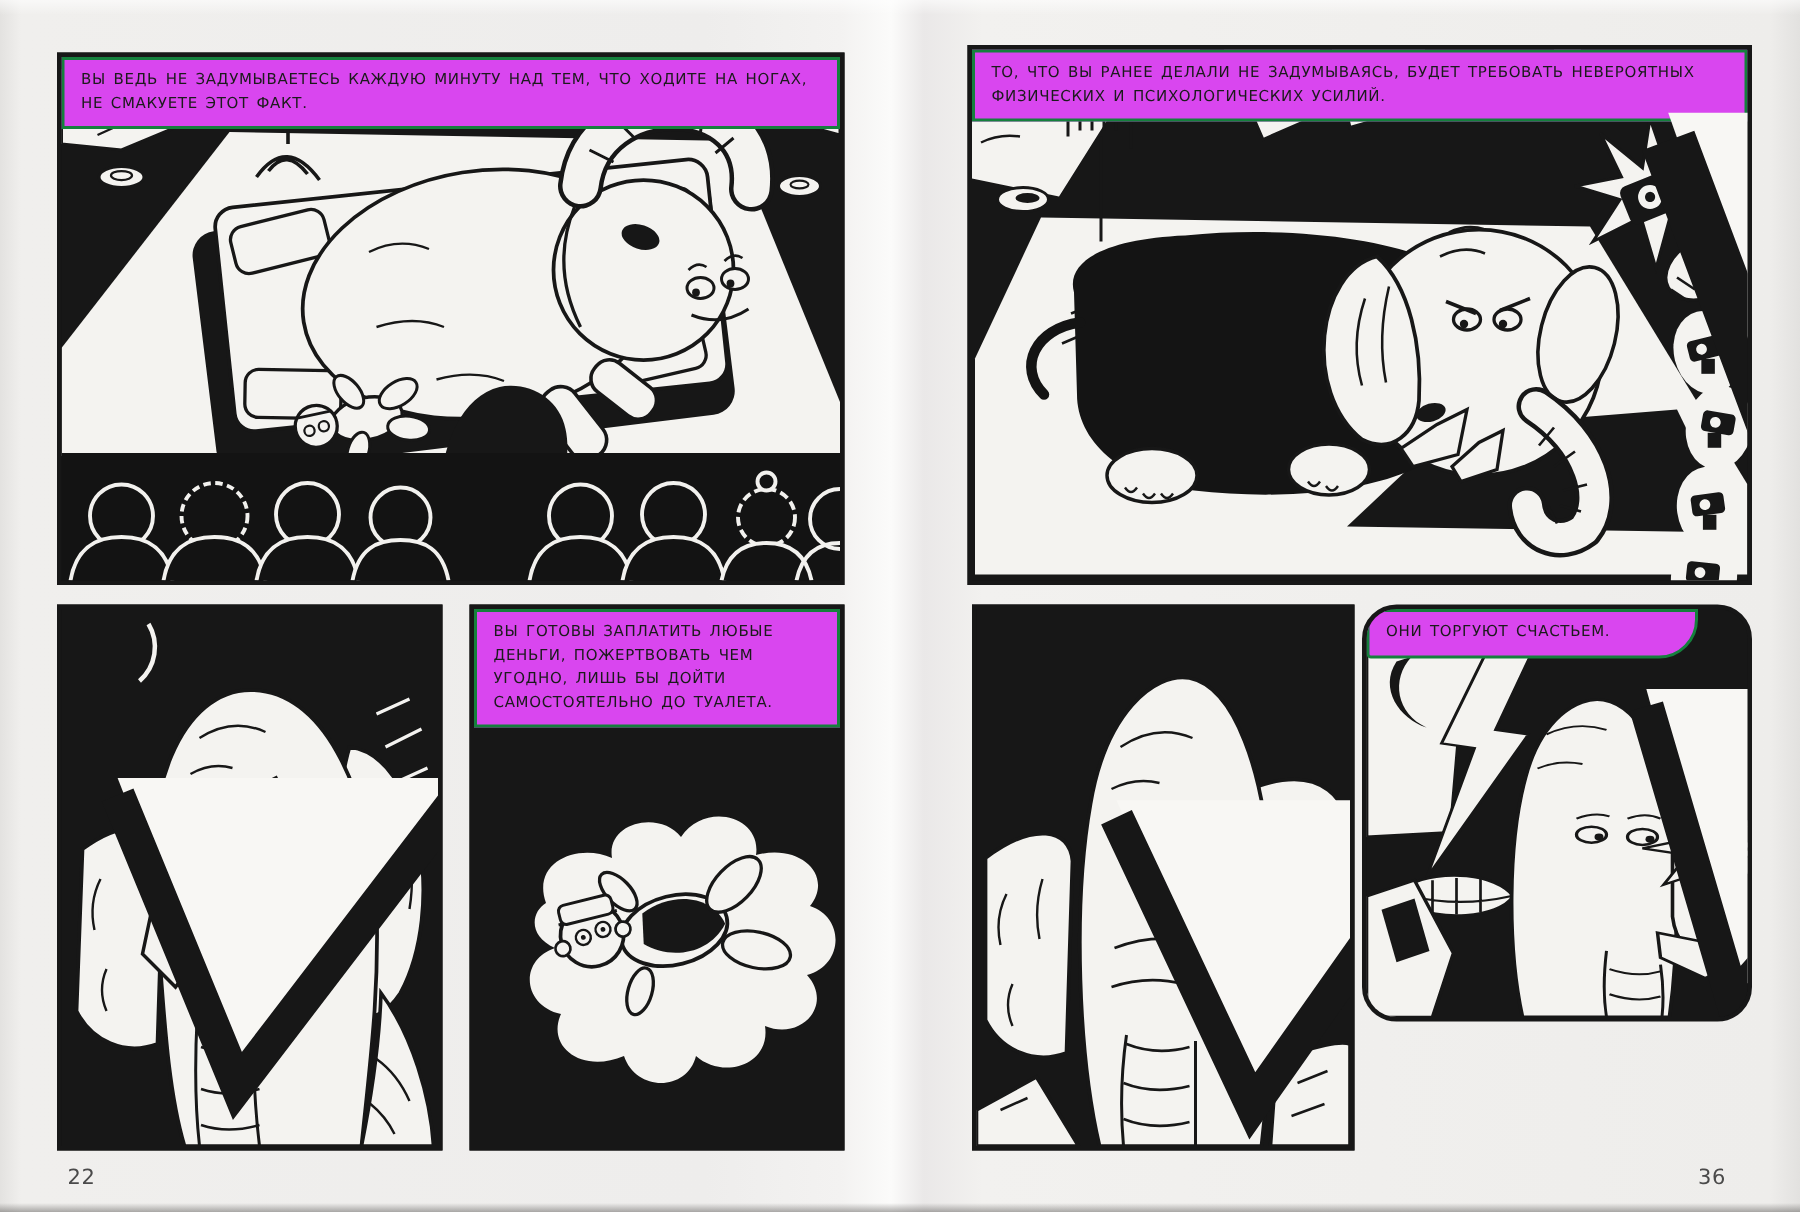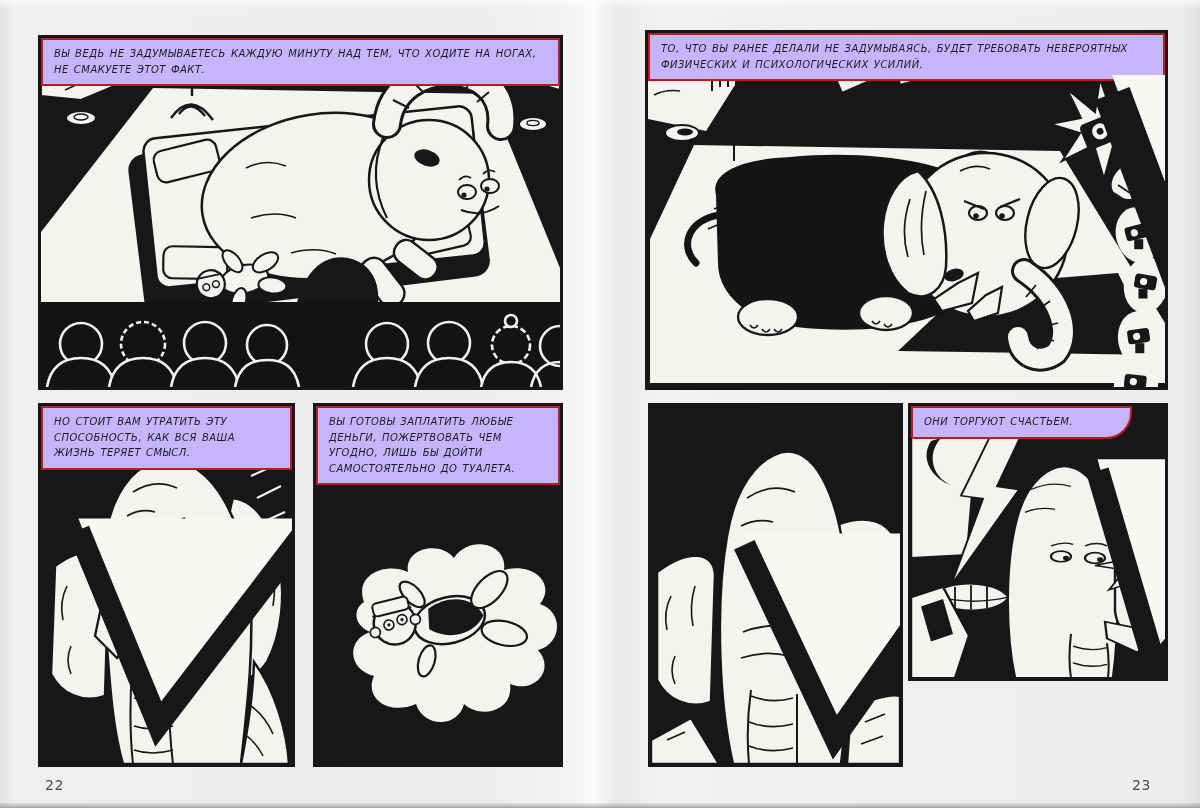--- a/index.html
+++ b/index.html
@@ -6,23 +6,23 @@
   body{width:1200px;height:808px;font-family:"DejaVu Sans",sans-serif;background:#e9e8e6;}
   .spread{position:relative;width:1200px;height:808px;overflow:hidden;
     background:linear-gradient(90deg,#e3e2e0 0px,#f0efed 14px,#eeedec 470px,#f3f2f1 560px,#fbfbfa 594px,#eae8e8 616px,#f2f1ef 655px,#eeedeb 1180px,#e2e1df 1200px);}
   .spread::after{content:"";position:absolute;left:0;right:0;bottom:0;height:6px;
     background:linear-gradient(180deg,rgba(0,0,0,0) 0%,rgba(80,78,76,.45) 100%);pointer-events:none;}
   .spread::before{content:"";position:absolute;left:0;right:0;top:0;height:10px;
     background:linear-gradient(180deg,rgba(255,255,255,.6) 0%,rgba(255,255,255,0) 100%);pointer-events:none;}
   .panel{position:absolute;background:#171717;border:3px solid #171717;box-sizing:border-box;overflow:hidden;}
   .panel svg{position:absolute;left:0;top:0;width:100%;height:100%;display:block;}
   .caption{position:absolute;left:0;top:0;width:100%;box-sizing:border-box;z-index:5;
-    background:#c4b5fd;border:2px solid #b91c1c;padding:6px 9px 7px 11px;
+    background:#d946ef;border:2px solid #15803d;padding:6px 9px 7px 11px;
     color:#1b1b1b;font-size:10px;line-height:1.55;letter-spacing:.45px;word-spacing:1.5px;
-    text-transform:uppercase;font-weight:500;font-style:italic;}
+    text-transform:uppercase;font-weight:500;}
   .caption.bubble{width:87%;border-radius:0 0 26px 3px;}
   .tail{position:absolute;z-index:6;width:22px;height:19px;}
   .pagenum{position:absolute;font-size:14px;color:#4a4a4a;letter-spacing:.5px;}
 </style>
 </head>
 <body>
 
 <div class="spread">
 
   <div class="panel" style="left:38px;top:35px;width:525px;height:355px;">
@@ -160,21 +160,20 @@
 
       <ellipse cx="98" cy="136" rx="11" ry="8" fill="#f4f3f0" stroke="#171717" stroke-width="2.2"></ellipse>
       <ellipse cx="131" cy="131" rx="11" ry="8" fill="#f4f3f0" stroke="#171717" stroke-width="2.2"></ellipse>
       <circle cx="93" cy="139" r="3.4" fill="#171717"></circle>
       <circle cx="126" cy="134" r="3.4" fill="#171717"></circle>
       <path d="M88,116 l16,8 M144,112 l-16,8" stroke="#171717" stroke-width="2.2" fill="none"></path>
 
       <path d="M200,358 C208,318 212,288 213,256 C234,284 246,326 248,358 Z" fill="#f4f3f0" stroke="#171717" stroke-width="2.4"></path>
       <path d="M210,300 q14,10 22,28 M206,330 q10,8 16,20" stroke="#171717" stroke-width="1.6" fill="none"></path>
     </svg>
-    <div class="caption">Но стоит вам утратить эту способность, как вся ваша жизнь теряет смысл.</div>
     <svg class="tail" style="left:26px;top:42px;" viewBox="0 0 22 19">
       <path d="M1,0 L21,0 L8,18 Z" fill="#f8f7f4"></path>
       <path d="M1,1 L8,18 L21,1" fill="none" stroke="#171717" stroke-width="2"></path>
     </svg>
   </div>
 
   <div class="panel" style="left:313px;top:403px;width:250px;height:364px;">
     <svg viewBox="0 0 244 358" preserveAspectRatio="none">
       <rect width="244" height="358" fill="#171717"></rect>
 
@@ -332,21 +331,21 @@
       <path d="M214,316 l20,-8 M210,338 l22,-8" stroke="#171717" stroke-width="1.7" fill="none"></path>
       <path d="M0,334 L40,312 L68,358 L0,358 Z" fill="#f4f3f0" stroke="#171717" stroke-width="2.4"></path>
       <path d="M16,334 l18,-8" stroke="#171717" stroke-width="1.7" fill="none"></path>
     </svg>
     <svg class="tail" style="left:82px;top:56px;" viewBox="0 0 22 19">
       <path d="M1,0 L21,0 L9,18 Z" fill="#f8f7f4"></path>
       <path d="M1,1 L9,18 L21,1" fill="none" stroke="#171717" stroke-width="2"></path>
     </svg>
   </div>
 
-  <div class="panel" style="left:908px;top:403px;width:260px;height:278px;">
+  <div class="panel" style="left:908px;top:403px;width:260px;height:278px;border-radius:23px;">
     <svg viewBox="0 0 254 358" preserveAspectRatio="none">
       <rect width="254" height="358" fill="#171717"></rect>
 
       <path d="M0,18 C28,4 68,8 82,32 C94,56 86,92 62,104 L56,196 L0,200 Z" fill="#f4f3f0" stroke="#171717" stroke-width="2.5"></path>
       <path d="M30,42 C16,62 20,92 40,104 C22,96 8,70 20,46 Z" fill="#171717"></path>
 
       <polygon points="94,0 124,0 86,106 108,110 40,236 72,122 50,118" fill="#f4f3f0" stroke="#171717" stroke-width="2"></polygon>
 
       <path d="M28,242 C50,228 86,232 98,252 C88,272 46,274 30,260 Z" fill="#f4f3f0" stroke="#171717" stroke-width="2.4"></path>
       <path d="M30,252 Q62,262 96,252 M44,238 V266 M60,236 V268 M76,236 V266" stroke="#171717" stroke-width="1.8" fill="none"></path>
@@ -379,15 +378,15 @@
         <circle cx="252" cy="218" r="2.2" fill="#f4f3f0"></circle>
       </g>
     </svg>
     <div class="caption bubble">Они торгуют счастьем.</div>
     <svg class="tail" style="left:175px;top:27px;" viewBox="0 0 22 19">
       <path d="M1,0 L21,0 L6,18 Z" fill="#f8f7f4"></path>
       <path d="M1,1 L6,18 L21,1" fill="none" stroke="#171717" stroke-width="2"></path>
     </svg>
   </div>
 
-  <div class="pagenum" style="left:1132px;top:777px;">23</div>
+  <div class="pagenum" style="left:1132px;top:777px;">36</div>
 
 </div>
 
 </body></html>

